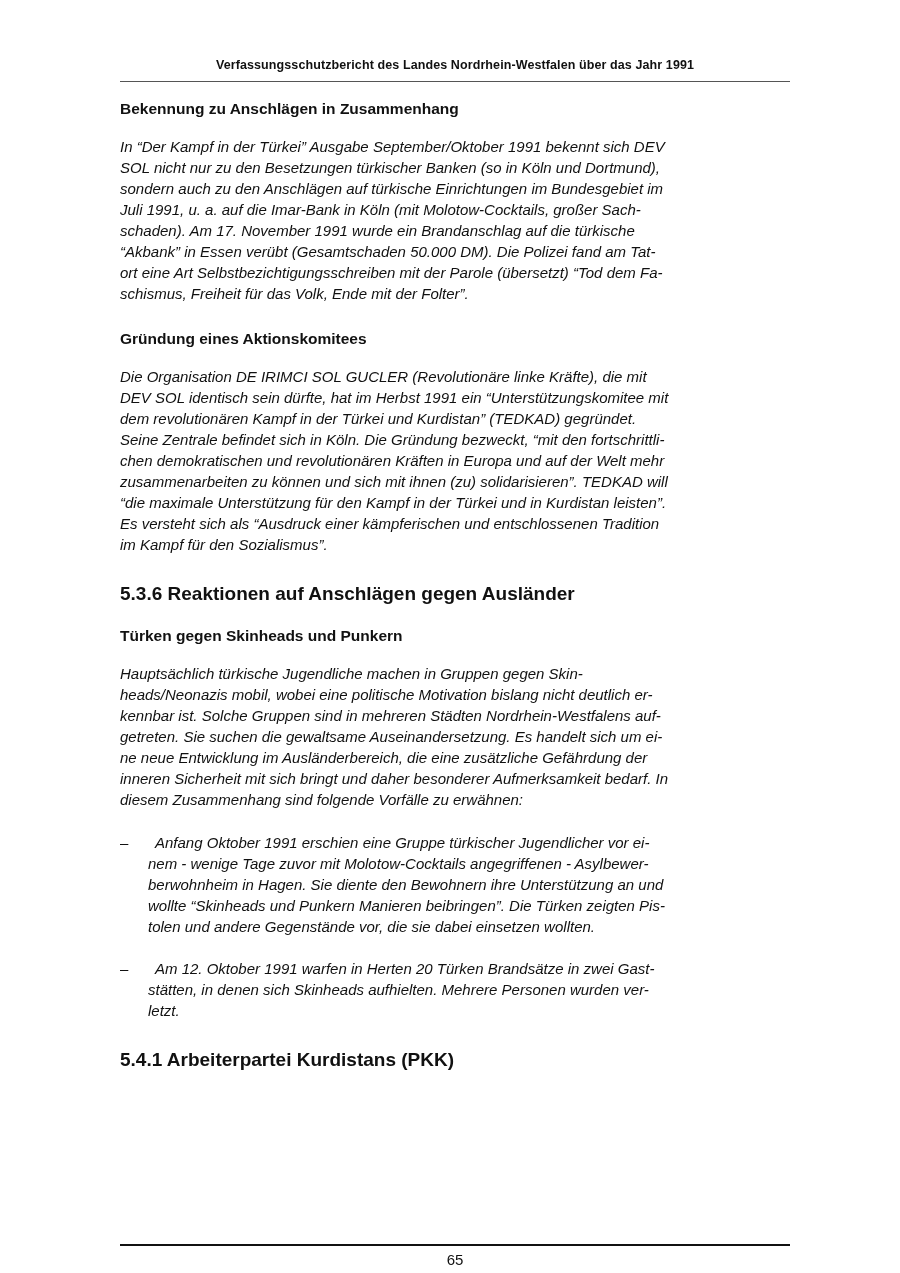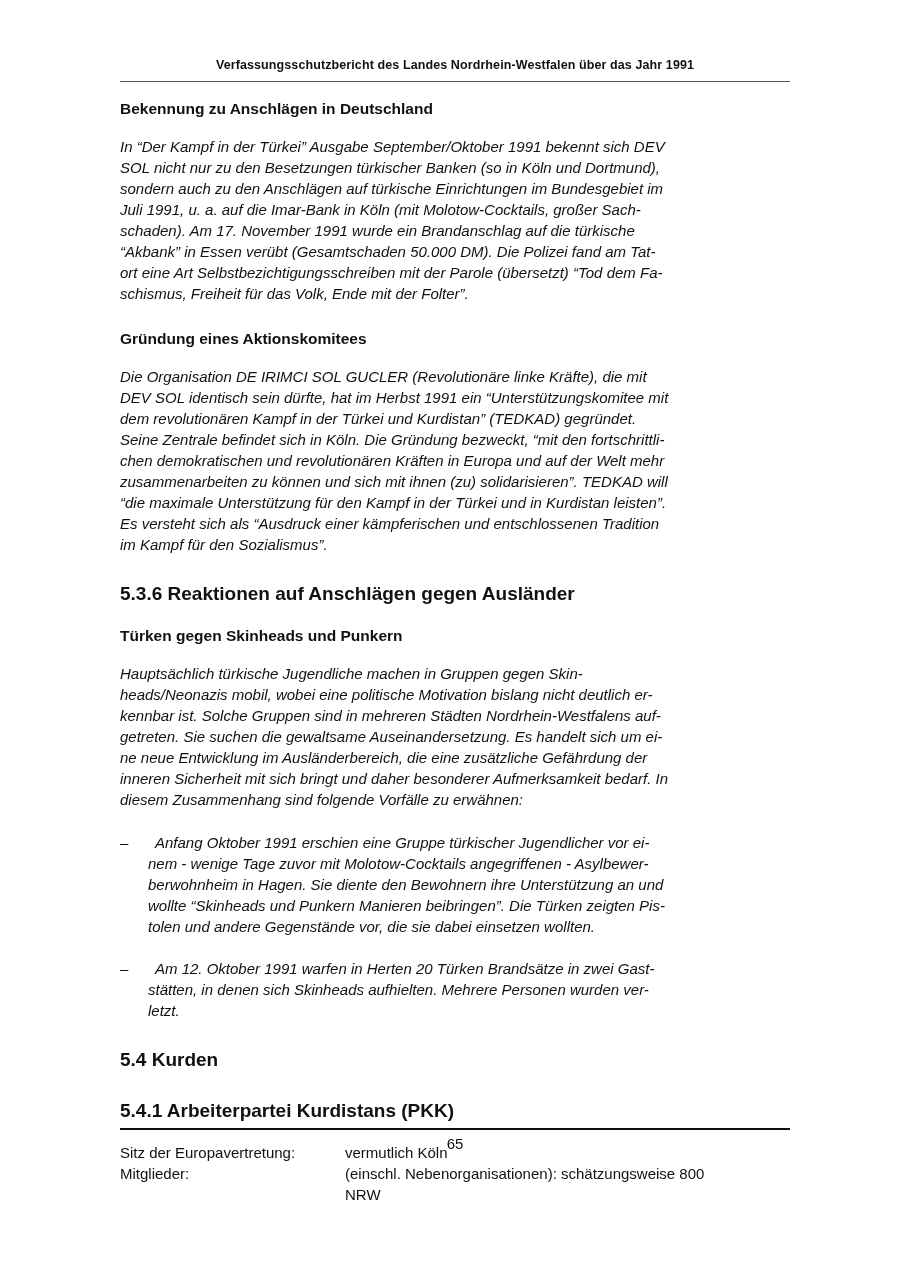--- a/index.html
+++ b/index.html
@@ -90,21 +90,21 @@
   }
   .info-label {
     flex: 0 0 225px;
   }
   .info-value {
     flex: 1;
     white-space: pre-line;
   }
   .footer-block {
     position: absolute;
-    top: 1128px;
+    top: 1244px;
     left: 120px;
     right: 110px;
   }
   .footer-rule {
     border-top: 2px solid #111111;
     height: 0;
   }
   .page-number {
     text-align: center;
     font-size: 15px;
@@ -116,21 +116,21 @@
 
 <div class="page">
 
   <div class="header-block">
     <div class="header-title">Verfassungsschutzbericht des Landes Nordrhein-Westfalen über das Jahr 1991</div>
     <div class="header-rule"></div>
   </div>
 
   <div class="content">
 
-    <div class="subheading">Bekennung zu Anschlägen in Deutschland</div>
+    <div class="subheading">Bekennung zu Anschlägen in Zusammenhang</div>
 
     <div class="para">In “Der Kampf in der Türkei” Ausgabe September/Oktober 1991 bekennt sich DEV
 SOL nicht nur zu den Besetzungen türkischer Banken (so in Köln und Dortmund),
 sondern auch zu den Anschlägen auf türkische Einrichtungen im Bundesgebiet im
 Juli 1991, u. a. auf die Imar-Bank in Köln (mit Molotow-Cocktails, großer Sach-
 schaden). Am 17. November 1991 wurde ein Brandanschlag auf die türkische
 “Akbank” in Essen verübt (Gesamtschaden 50.000 DM). Die Polizei fand am Tat-
 ort eine Art Selbstbezichtigungsschreiben mit der Parole (übersetzt) “Tod dem Fa-
 schismus, Freiheit für das Volk, Ende mit der Folter”.</div>
 
@@ -171,38 +171,23 @@
 
       <div class="incident-item">
         <div class="incident-marker">–</div>
         <div class="incident-text">Am 12. Oktober 1991 warfen in Herten 20 Türken Brandsätze in zwei Gast-
 stätten, in denen sich Skinheads aufhielten. Mehrere Personen wurden ver-
 letzt.</div>
       </div>
 
     </div>
 
-    <div class="big-heading">5.4 Kurden</div>
 
     <div class="big-heading">5.4.1 Arbeiterpartei Kurdistans (PKK)</div>
 
-    <div class="info-block">
-
-      <div class="info-row">
-        <div class="info-label">Sitz der Europavertretung:</div>
-        <div class="info-value">vermutlich Köln</div>
-      </div>
-
-      <div class="info-row">
-        <div class="info-label">Mitglieder:</div>
-        <div class="info-value">(einschl. Nebenorganisationen): schätzungsweise 800
-NRW</div>
-      </div>
-
-    </div>
 
   </div>
 
   <div class="footer-block">
     <div class="footer-rule"></div>
     <div class="page-number">65</div>
   </div>
 
 </div>
 

